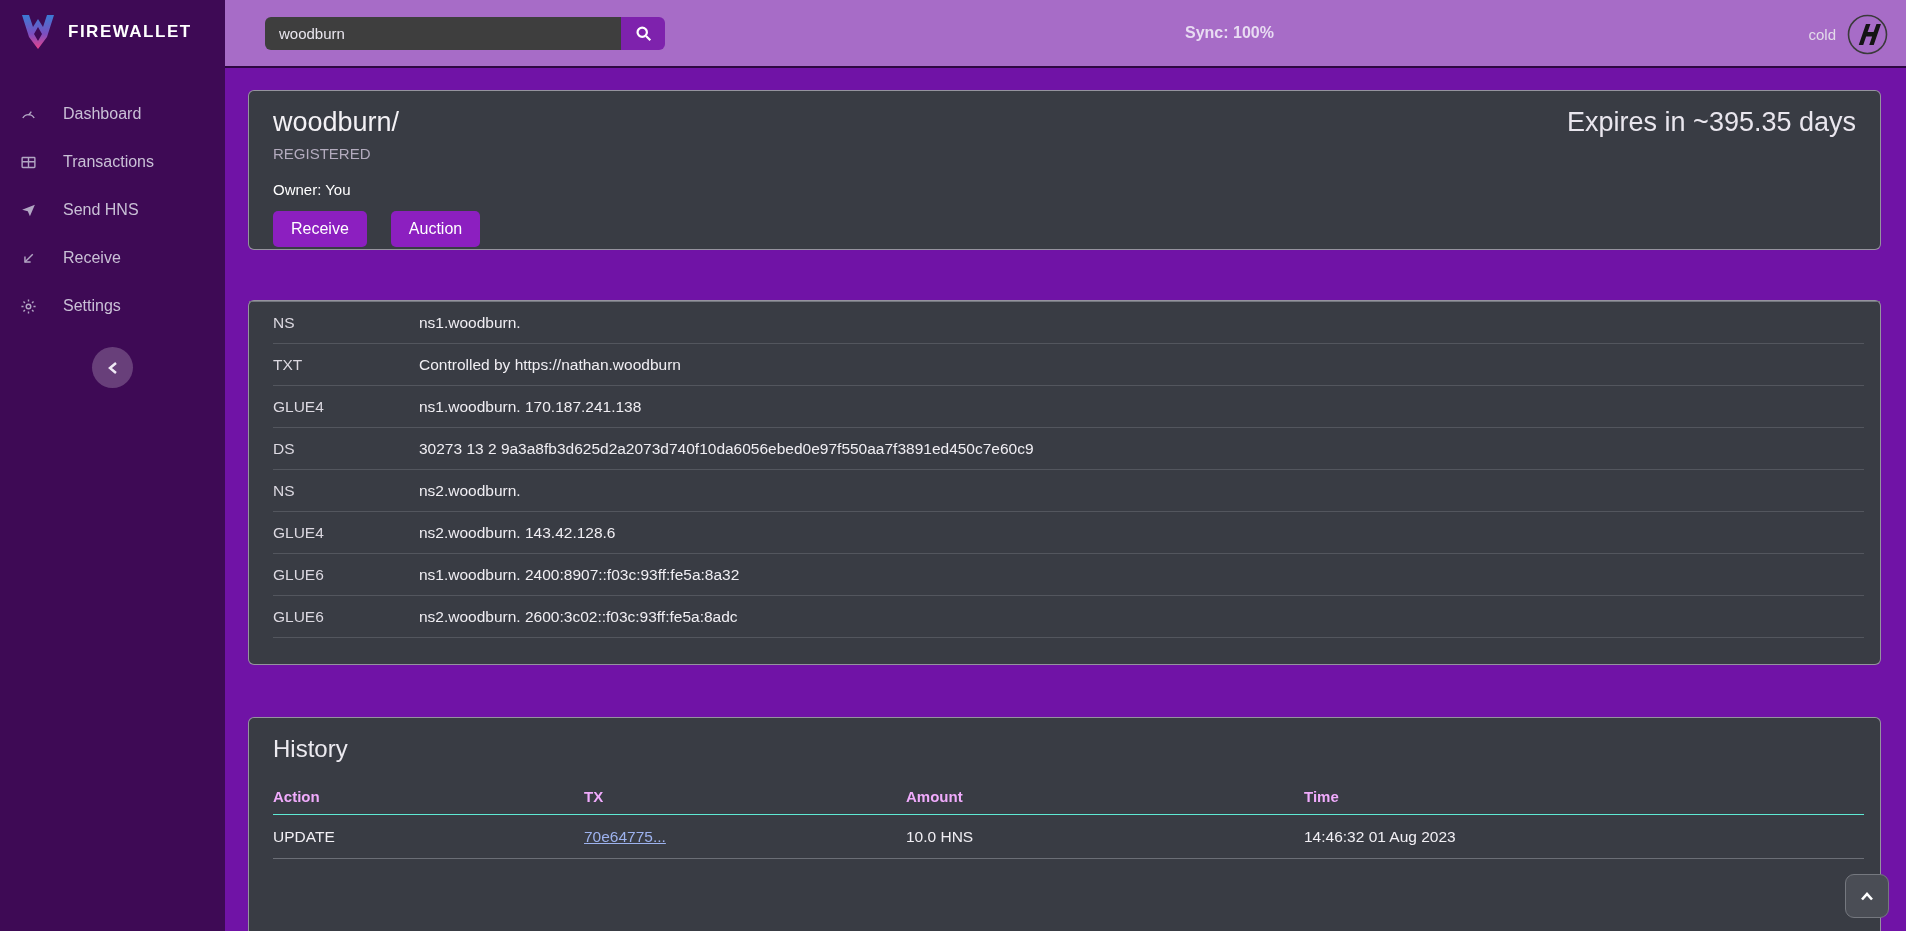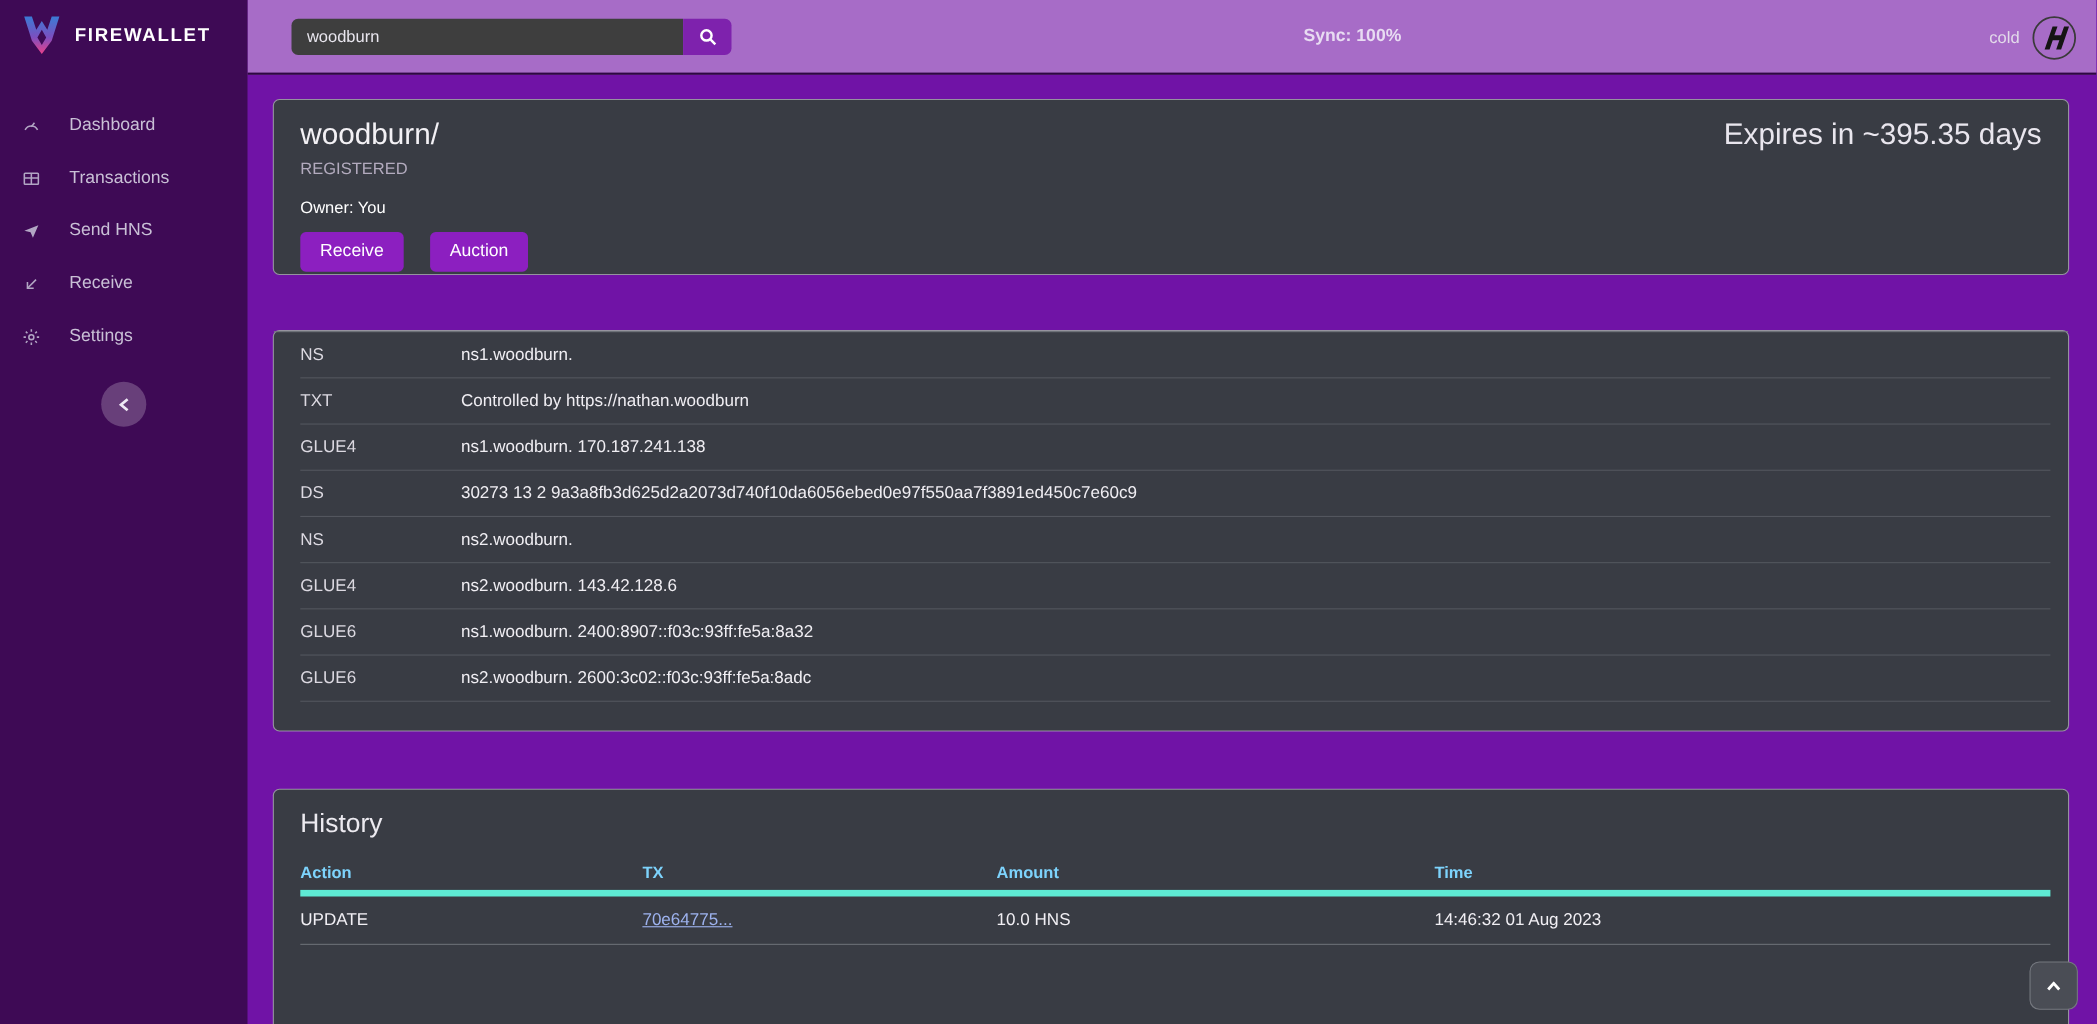--- a/index.html
+++ b/index.html
@@ -81,21 +81,21 @@
     display:flex; align-items:center; height:42px;
     margin:0 16px 0 24px; border-bottom:1px solid #53565e;
     font-size:15.5px;
   }
   .dns-type { width:146px; color:#dcd9e1; }
   .dns-value { color:#f0eef3; }
 
   .card-history { margin-top:52px; height:430px; }
   .h-row { display:grid; grid-template-columns:311px 322px 398px auto; align-items:center;
            margin:0 16px 0 24px; font-size:15.5px; }
-  .h-header { height:37px; font-weight:bold; border-bottom:6px solid #5eead4; color:#7dd3fc; font-size:15px; }
+  .h-header { height:37px; font-weight:bold; border-bottom:1px solid #5eead4; color:#f0abfc; font-size:15px; }
   .h-data { height:44px; border-bottom:1px solid #6b6e76; }
   .tx-link { color:#9db2ee; text-decoration:underline; cursor:pointer; }
   .h-partial { height:44px; }
 
   .scroll-top-btn {
     position:absolute; left:1845px; top:874px; width:44px; height:44px;
     background:#4a4d55; border:1px solid #75787f; border-radius:9px;
     display:flex; align-items:center; justify-content:center; cursor:pointer; z-index:9;
   }
   .scroll-top-btn svg { width:14px; height:9px; stroke:#ffffff; stroke-width:2.6; fill:none; }

